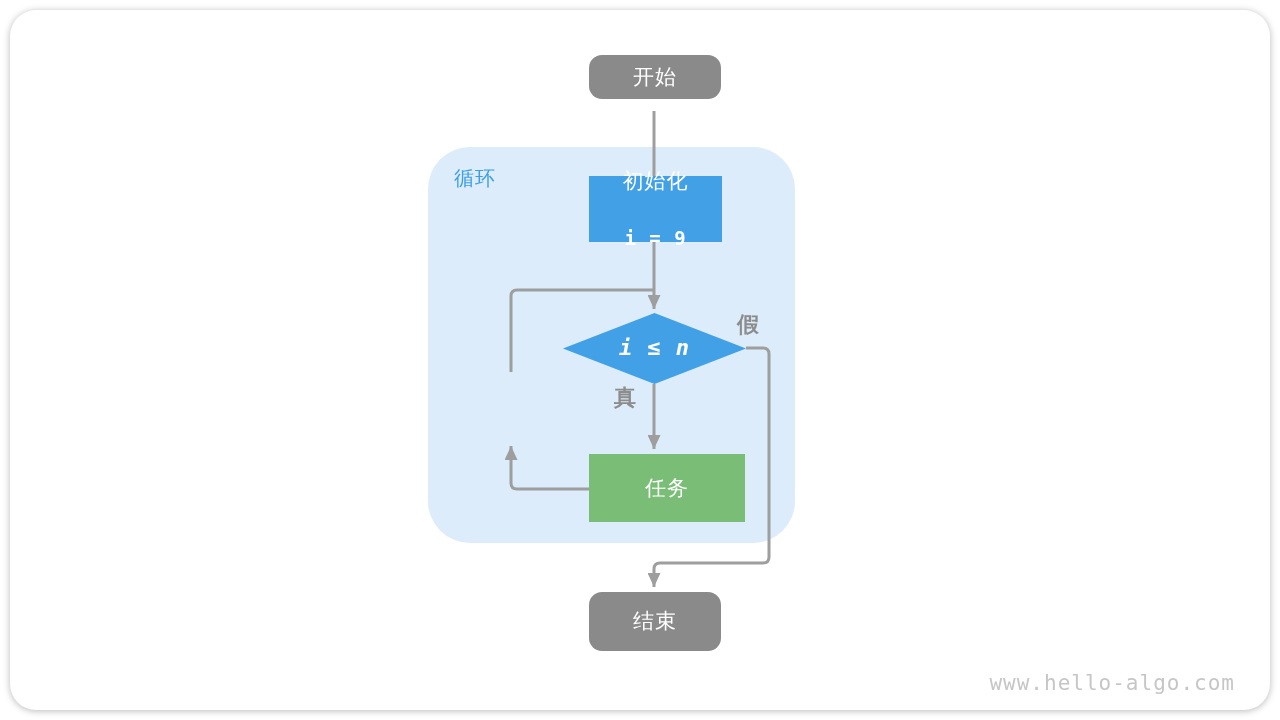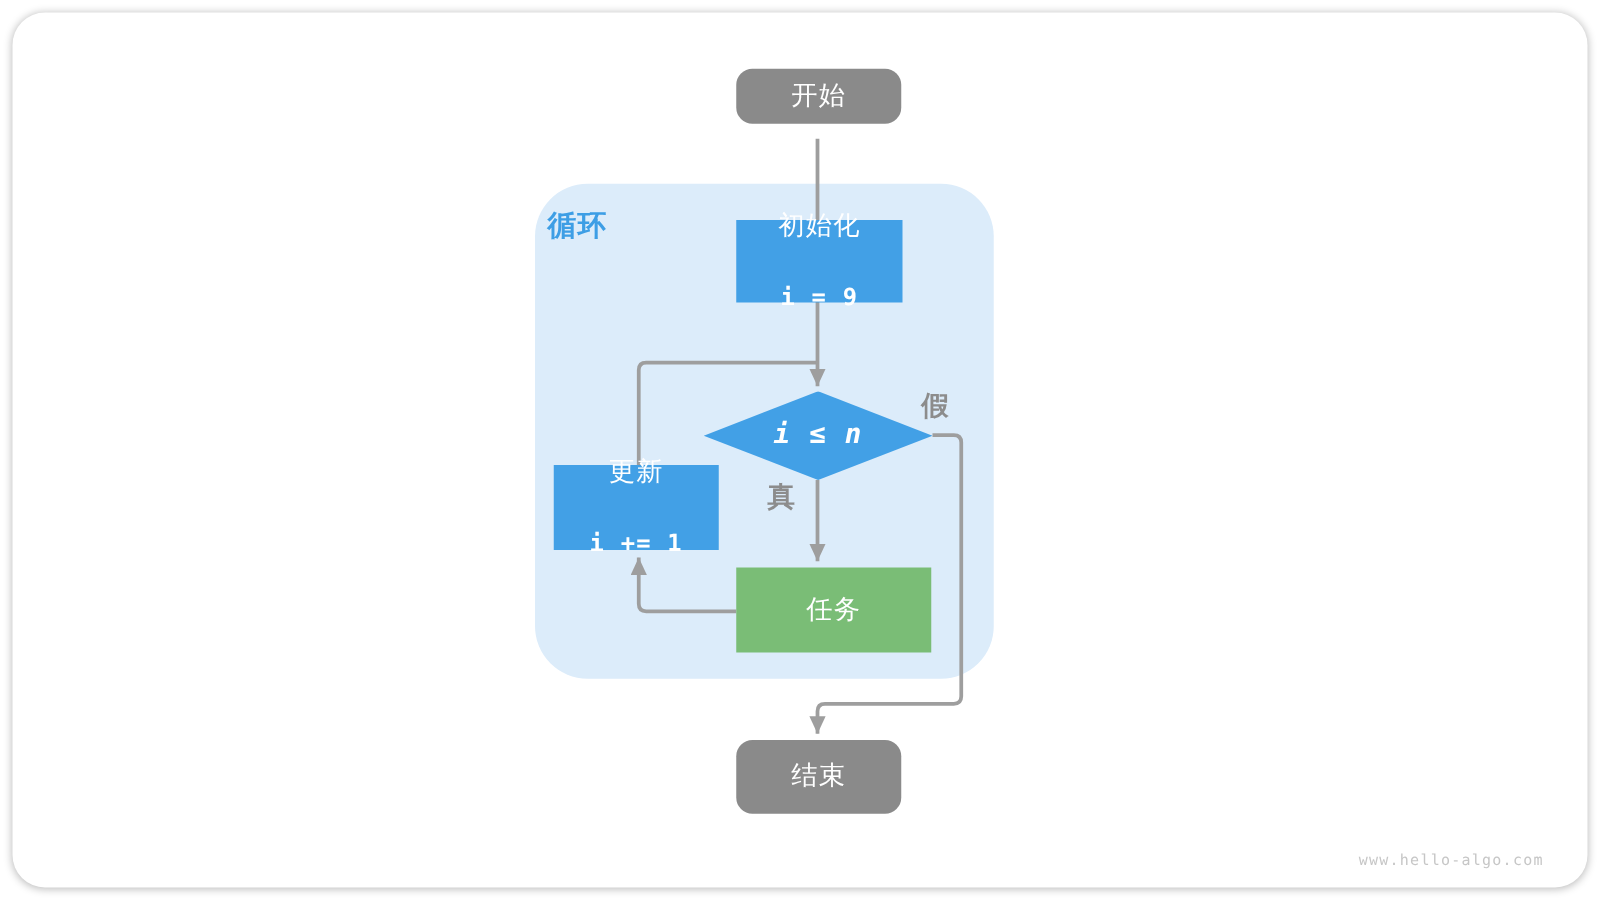--- a/index.html
+++ b/index.html
@@ -4,40 +4,40 @@
 <title>Flowchart</title>
 <style>
   html,body{margin:0;padding:0;background:#ffffff;}
   body{width:1280px;height:720px;font-family:"Liberation Sans",sans-serif;}
   .stage{position:relative;width:1280px;height:720px;overflow:hidden;}
   .card{position:absolute;left:10px;top:10px;right:10px;bottom:10px;
         background:#ffffff;border-radius:26px;
         box-shadow:0 1px 7px rgba(0,0,0,0.28);}
   .loop-container{position:absolute;left:428px;top:147px;width:367px;height:396px;
         background:var(--container-blue);border-radius:42px;}
-  .loop-label{position:absolute;left:438px;top:165px;
-        color:var(--accent-blue);font-size:23px;font-weight:bold;letter-spacing:1px;}
+  .loop-label{position:absolute;left:454px;top:165px;
+        color:var(--accent-blue);font-size:20px;font-weight:normal;letter-spacing:1px;}
   .edges{position:absolute;left:0;top:0;width:1280px;height:720px;pointer-events:none;}
   .edge{fill:none;stroke:var(--arrow-gray);stroke-width:3px;}
   .arrowhead{fill:var(--arrow-gray);}
   .node{position:absolute;display:flex;flex-direction:column;align-items:center;
         justify-content:center;color:#ffffff;text-align:center;}
   .node .cn{font-size:21px;font-weight:500;letter-spacing:1px;line-height:1.25;}
   .node .code{font-family:"DejaVu Sans Mono",monospace;font-size:19px;font-weight:bold;
         letter-spacing:1px;line-height:1.3;}
   .terminal{background:var(--node-gray);border-radius:13px;}
   .process-blue{background:var(--node-blue);gap:32px;}
   .process-green{background:var(--node-green);}
   .diamond{background:var(--node-blue);
         clip-path:polygon(50% 0%,100% 50%,50% 100%,0% 50%);}
   .diamond .code{font-size:22px;font-style:italic;}
   .edge-label{position:absolute;color:var(--edge-label-gray);
         font-size:22px;font-weight:bold;}
   .watermark{position:absolute;right:45px;bottom:25px;
-        font-family:"DejaVu Sans Mono",monospace;font-size:12px;
+        font-family:"DejaVu Sans Mono",monospace;font-size:21px;
         color:var(--watermark-gray);letter-spacing:1px;}
 </style>
 </head>
 <body>
 
 <div class="stage">
 
   <div class="card"></div>
 
   <div class="loop-container"></div>
@@ -62,24 +62,20 @@
 
   <div class="node process-blue" style="left:589px;top:176px;width:133px;height:66px;">
     <span class="cn">初始化</span>
     <span class="code">i = 9</span>
   </div>
 
   <div class="node diamond" style="left:563px;top:313px;width:183px;height:71px;">
     <span class="code">i ≤ n</span>
   </div>
 
-  <div class="node process-blue" style="left:443px;top:372px;width:132px;height:68px;">
-    <span class="cn">更新</span>
-    <span class="code">i += 1</span>
-  </div>
 
   <div class="node process-green" style="left:589px;top:454px;width:156px;height:68px;">
     <span class="cn">任务</span>
   </div>
 
   <div class="node terminal" style="left:589px;top:592px;width:132px;height:59px;">
     <span class="cn">结束</span>
   </div>
 
   <div class="edge-label" style="left:614px;top:383px;">真</div>

